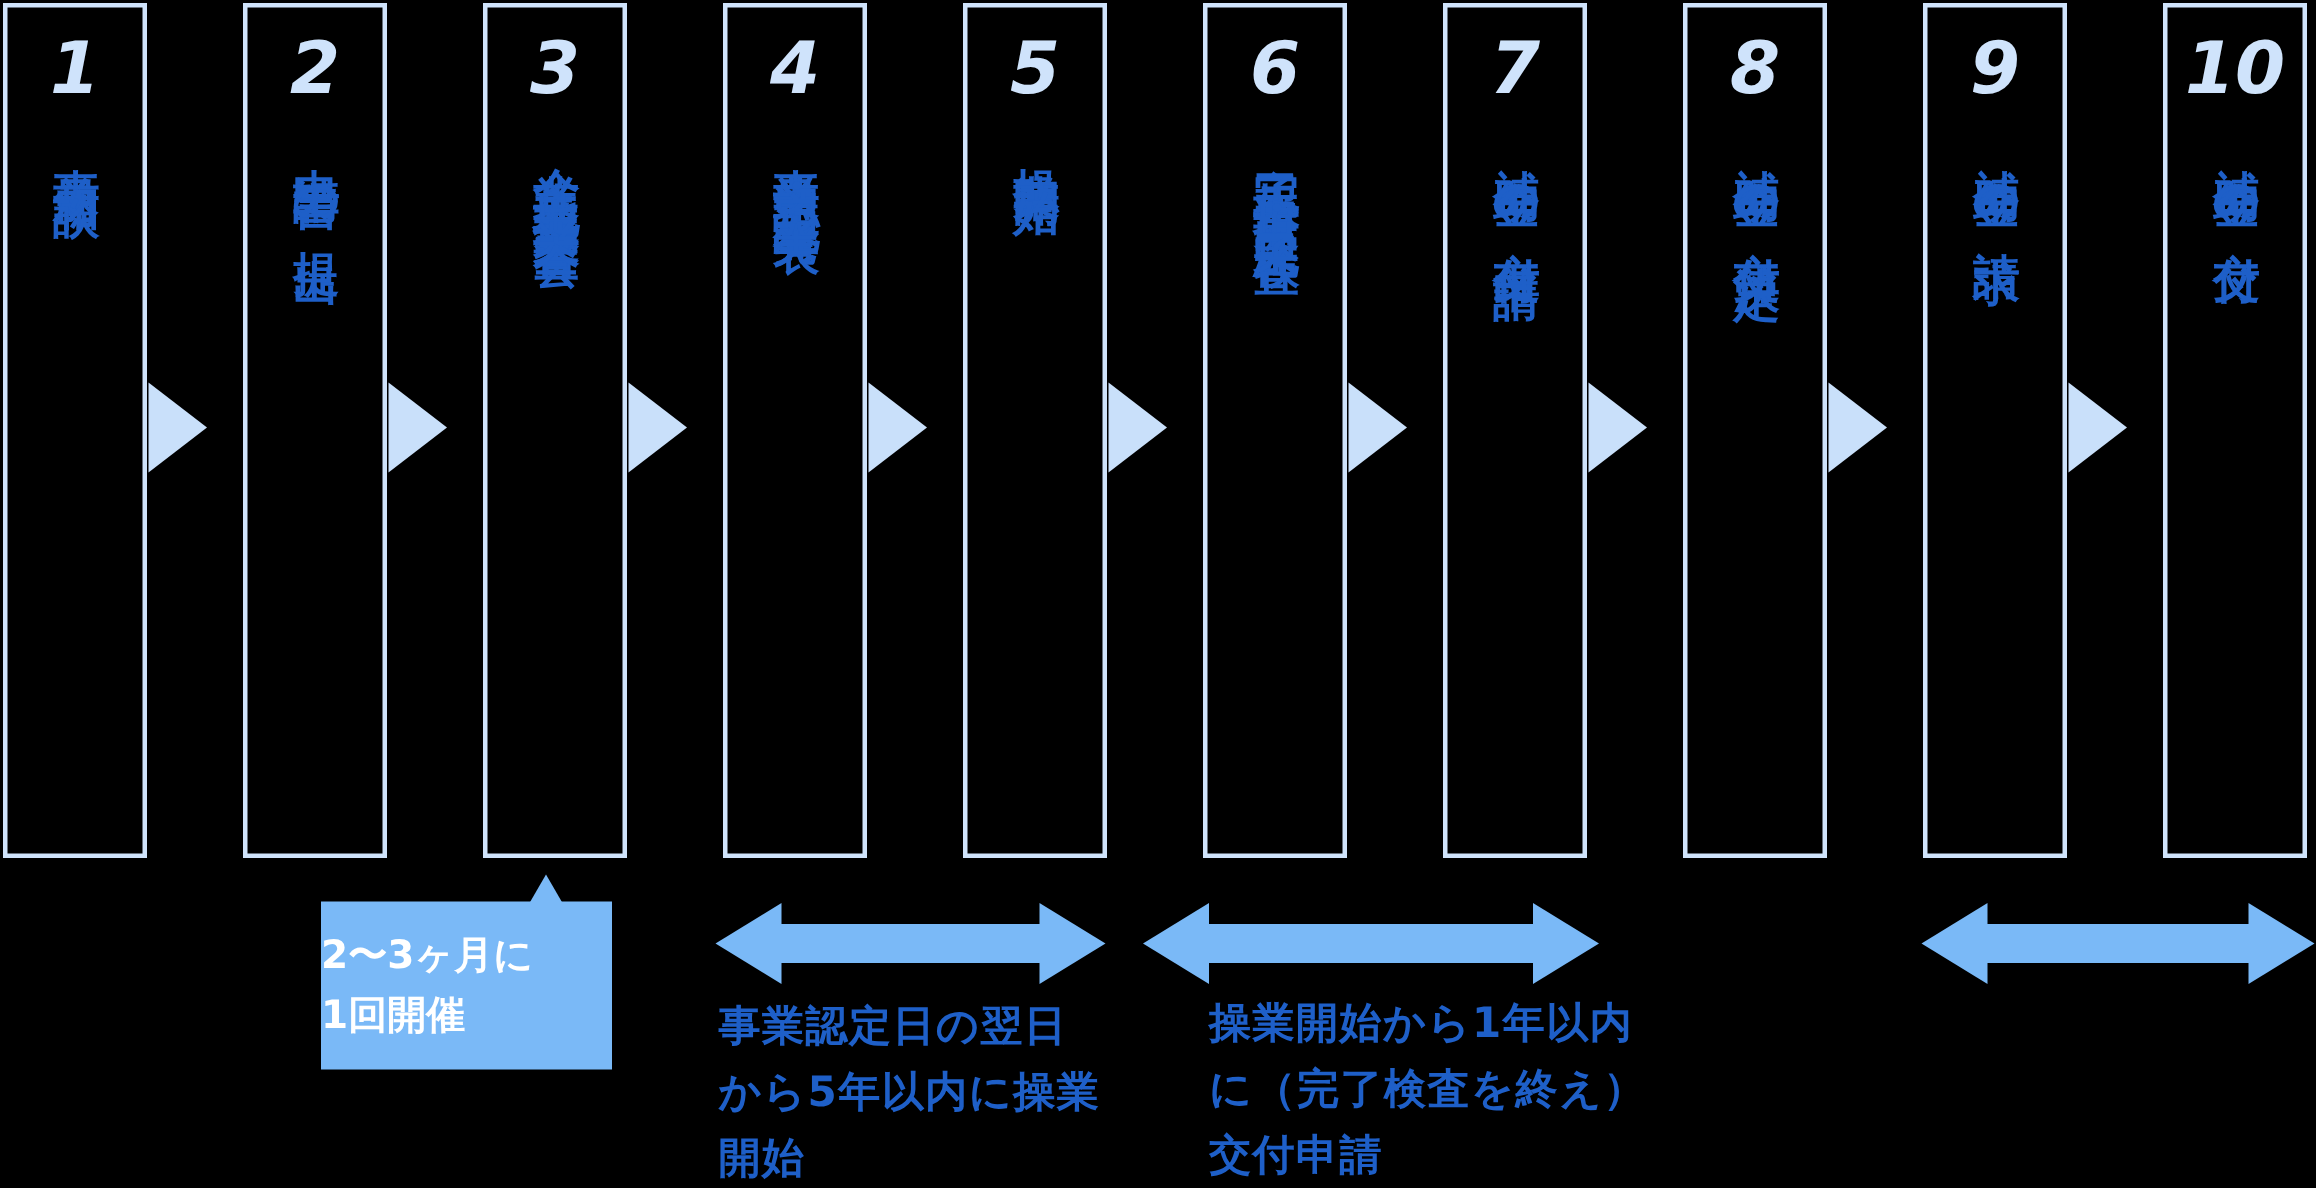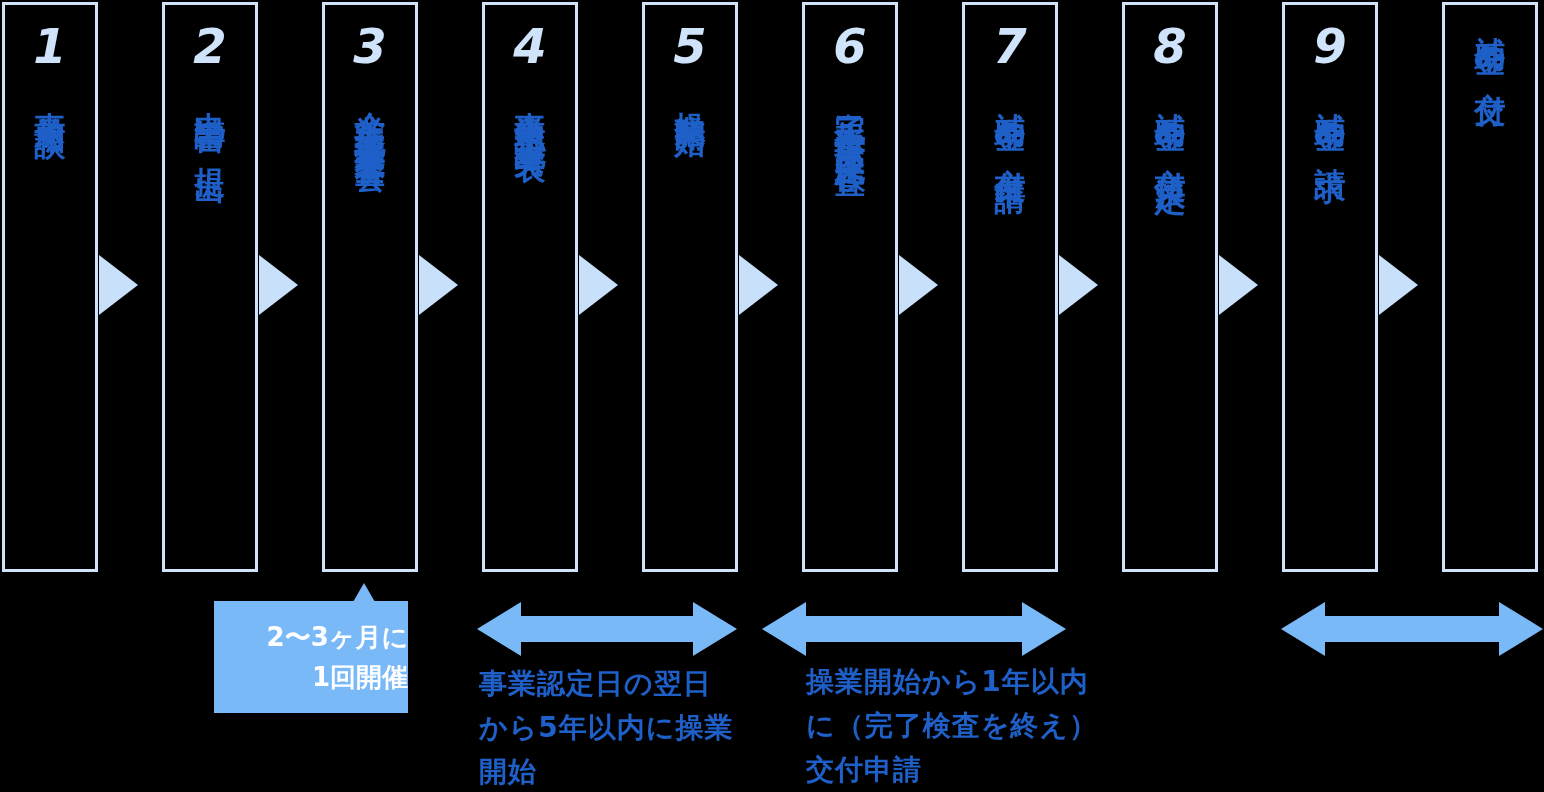--- a/index.html
+++ b/index.html
@@ -54,21 +54,21 @@
   }
   .callout {
     position: absolute;
     left: 214px;
     top: 601px;
     width: 194px;
     height: 112px;
     background: #7ab9f7;
     box-sizing: border-box;
     padding-top: 16px;
-    text-align: right;
+    text-align: left;
   }
   .callout-text {
     font-size: 26px;
     font-weight: 700;
     line-height: 40px;
     color: #ffffff;
     white-space: pre-line;
   }
   .callout-pointer {
     position: absolute;
@@ -142,20 +142,21 @@
   </div>
   <div class="step" style="left:1122px">
     <div class="step-num">8</div>
     <div class="step-label">補助金の交付決定</div>
   </div>
   <div class="step" style="left:1282px">
     <div class="step-num">9</div>
     <div class="step-label">補助金の請求</div>
   </div>
   <div class="step" style="left:1442px">
+    <div class="step-num">10</div>
     <div class="step-label">補助金の交付</div>
   </div>
 
   <div class="conn" style="left:99px"></div>
   <div class="conn" style="left:259px"></div>
   <div class="conn" style="left:419px"></div>
   <div class="conn" style="left:579px"></div>
   <div class="conn" style="left:739px"></div>
   <div class="conn" style="left:899px"></div>
   <div class="conn" style="left:1059px"></div>

